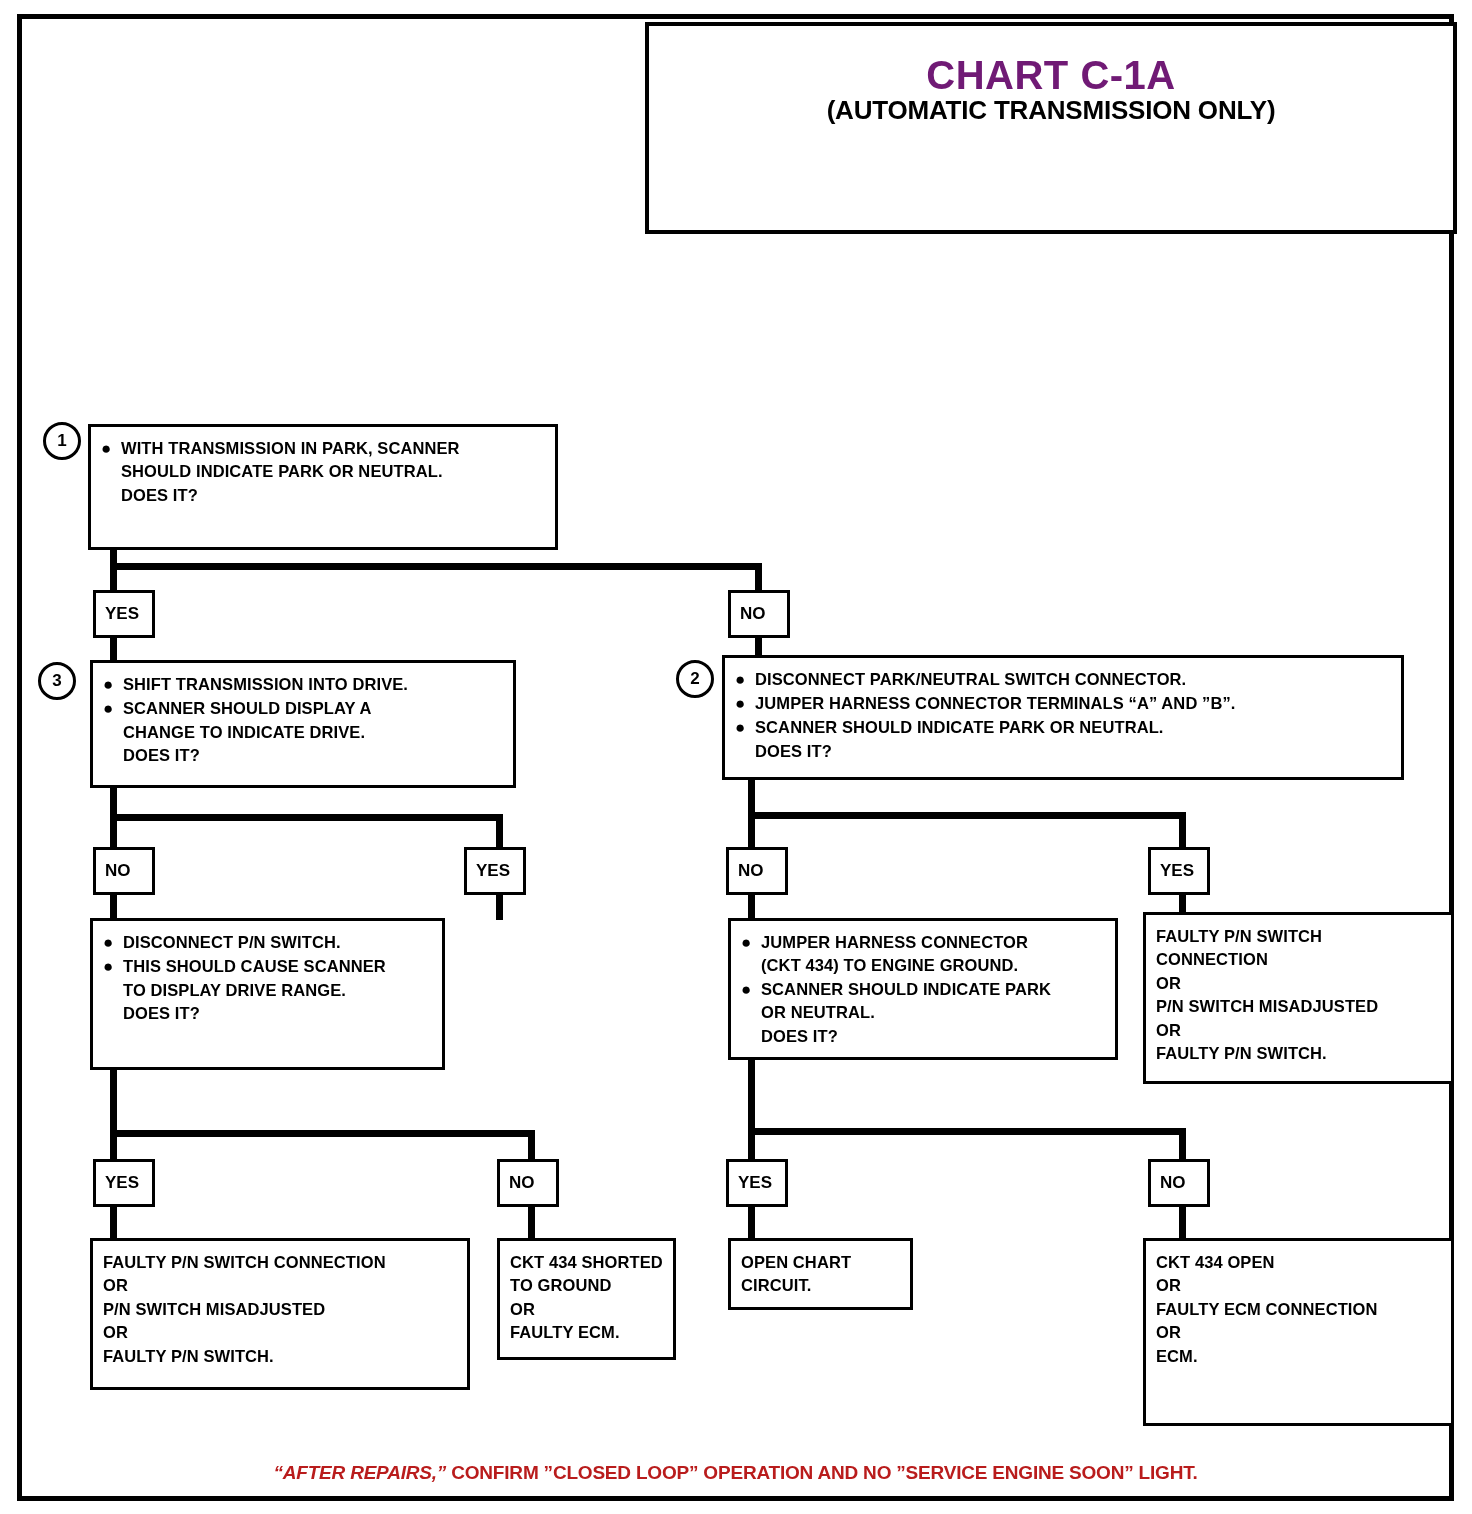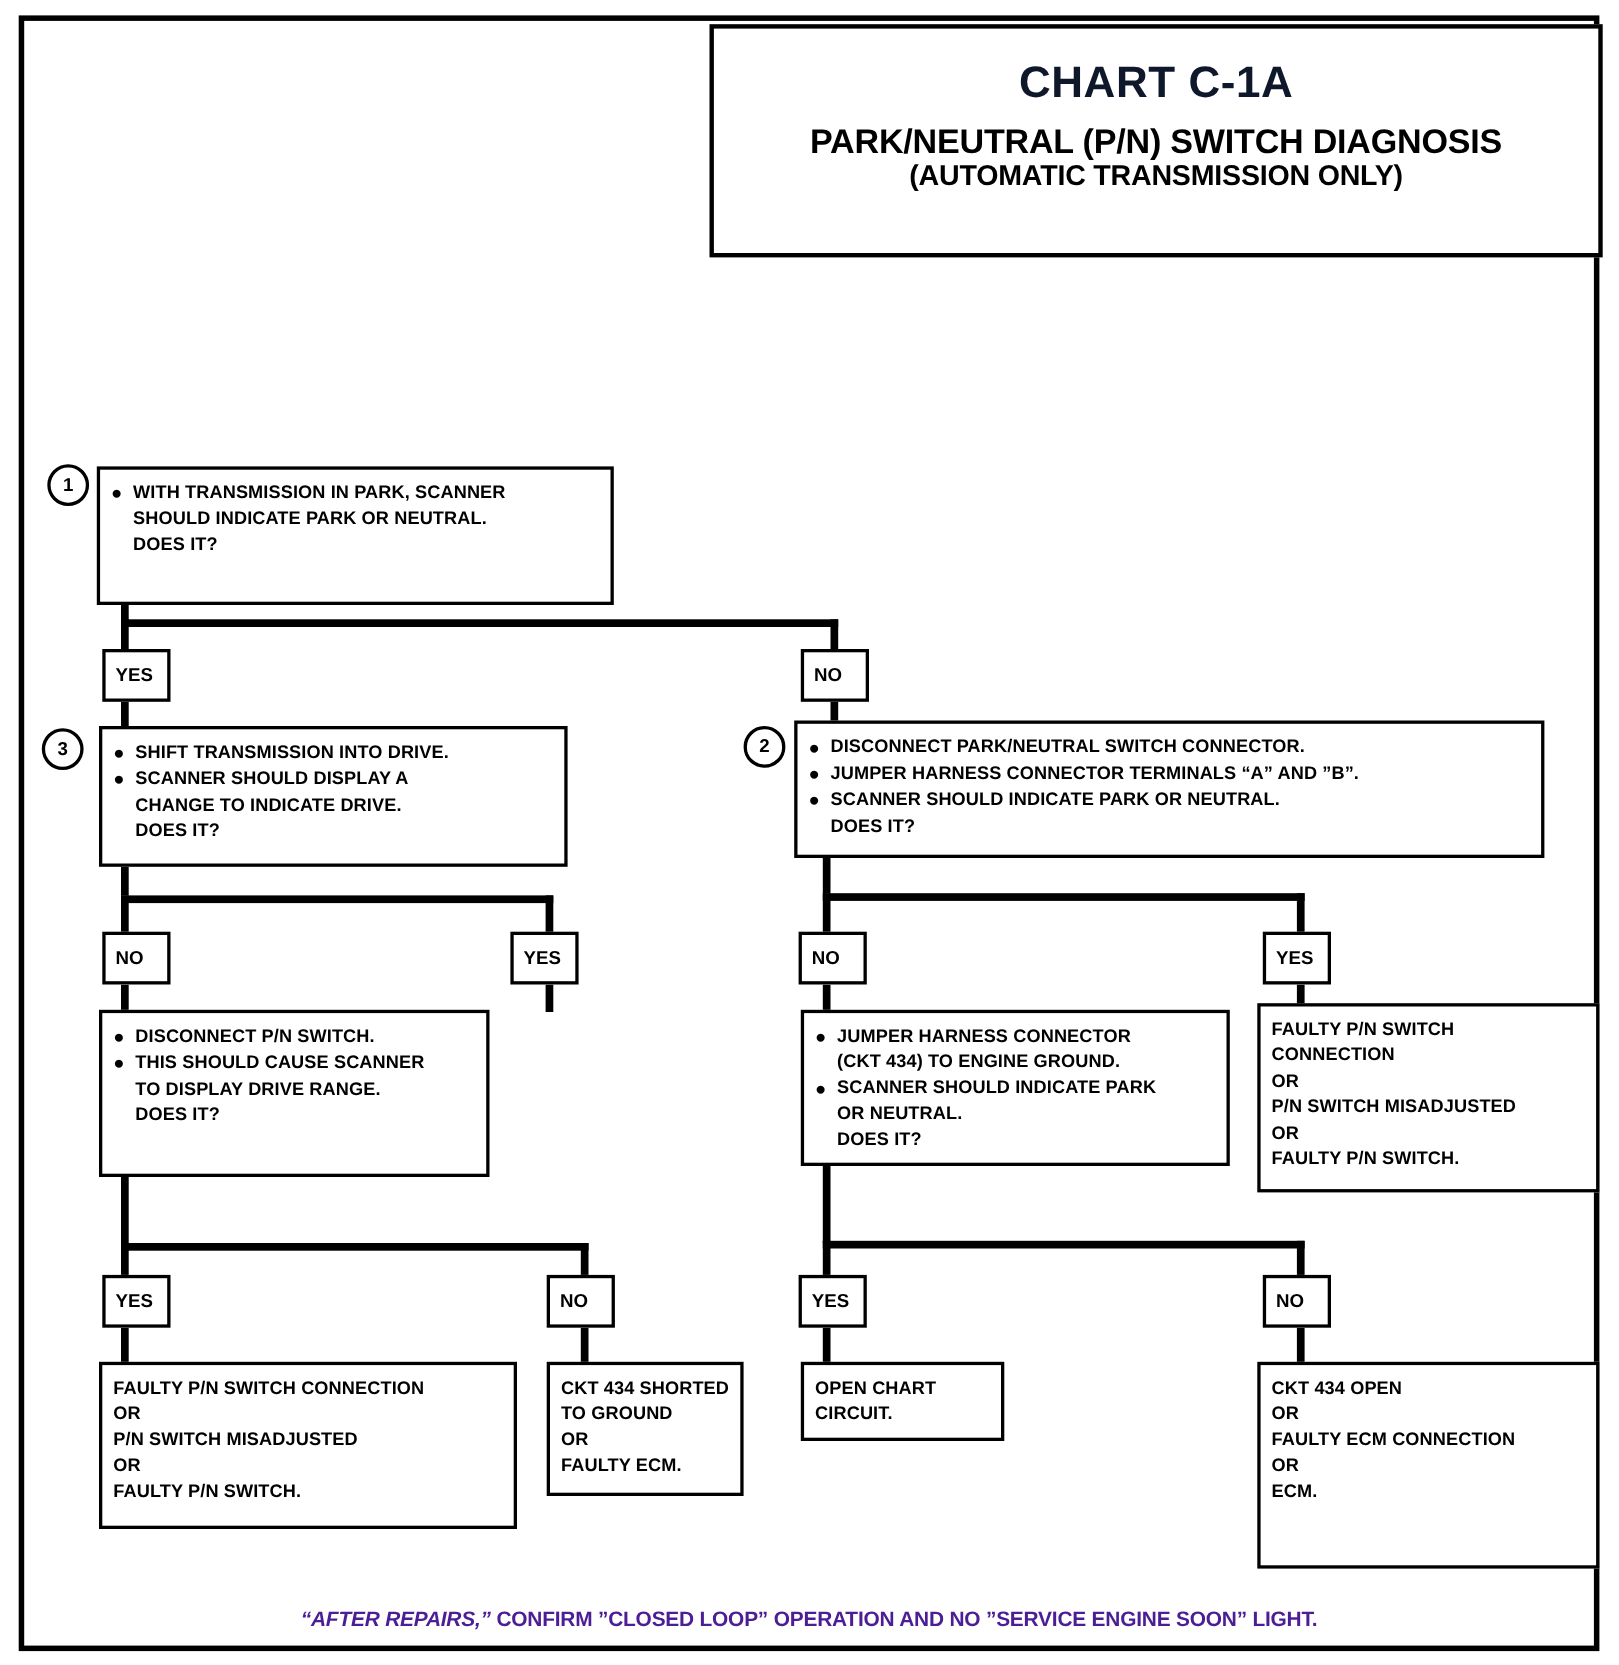--- a/index.html
+++ b/index.html
@@ -39,21 +39,21 @@
     background: #fff;
     text-align: center;
     z-index: 5;
   }
   #chart-number {
     font-size: 40px;
     font-weight: bold;
     letter-spacing: 0.5px;
     margin-top: 28px;
     line-height: 1.05;
-    color: #0f172a;
+    color: #701a75;
   }
   #chart-title {
     font-size: 31px;
     font-weight: bold;
     margin-top: 16px;
     line-height: 1.08;
     color: #000;
     letter-spacing: -0.2px;
   }
   #chart-subtitle {
@@ -139,37 +139,36 @@
   .conn-h { height: 7px; }
   
   #footer-note {
     position: absolute;
     left: 17px;
     top: 1462px;
     width: 1437px;
     text-align: center;
     font-size: 19px;
     font-weight: bold;
-    color: #4c1d95;
+    color: #b91c1c;
     letter-spacing: -0.2px;
   }
   #footer-note .ital {
     font-style: italic;
   }
 </style>
 </head>
 <body>
 
 <div id="page">
 
   <div id="outer-frame"></div>
 
   <div id="title-block">
     <div id="chart-number">CHART C-1A</div>
-    <div id="chart-title">PARK/NEUTRAL (P/N) SWITCH DIAGNOSIS</div>
     <div id="chart-subtitle">(AUTOMATIC TRANSMISSION ONLY)</div>
   </div>
 
   <div class="conn conn-v" style="left:110px; top:548px; width:7px; height:22px;"></div>
 
   <div class="conn conn-h" style="left:110px; top:563px; width:652px; height:7px;"></div>
 
   <div class="conn conn-v" style="left:110px; top:563px; width:7px; height:30px;"></div>
 
   <div class="conn conn-v" style="left:755px; top:563px; width:7px; height:30px;"></div>

